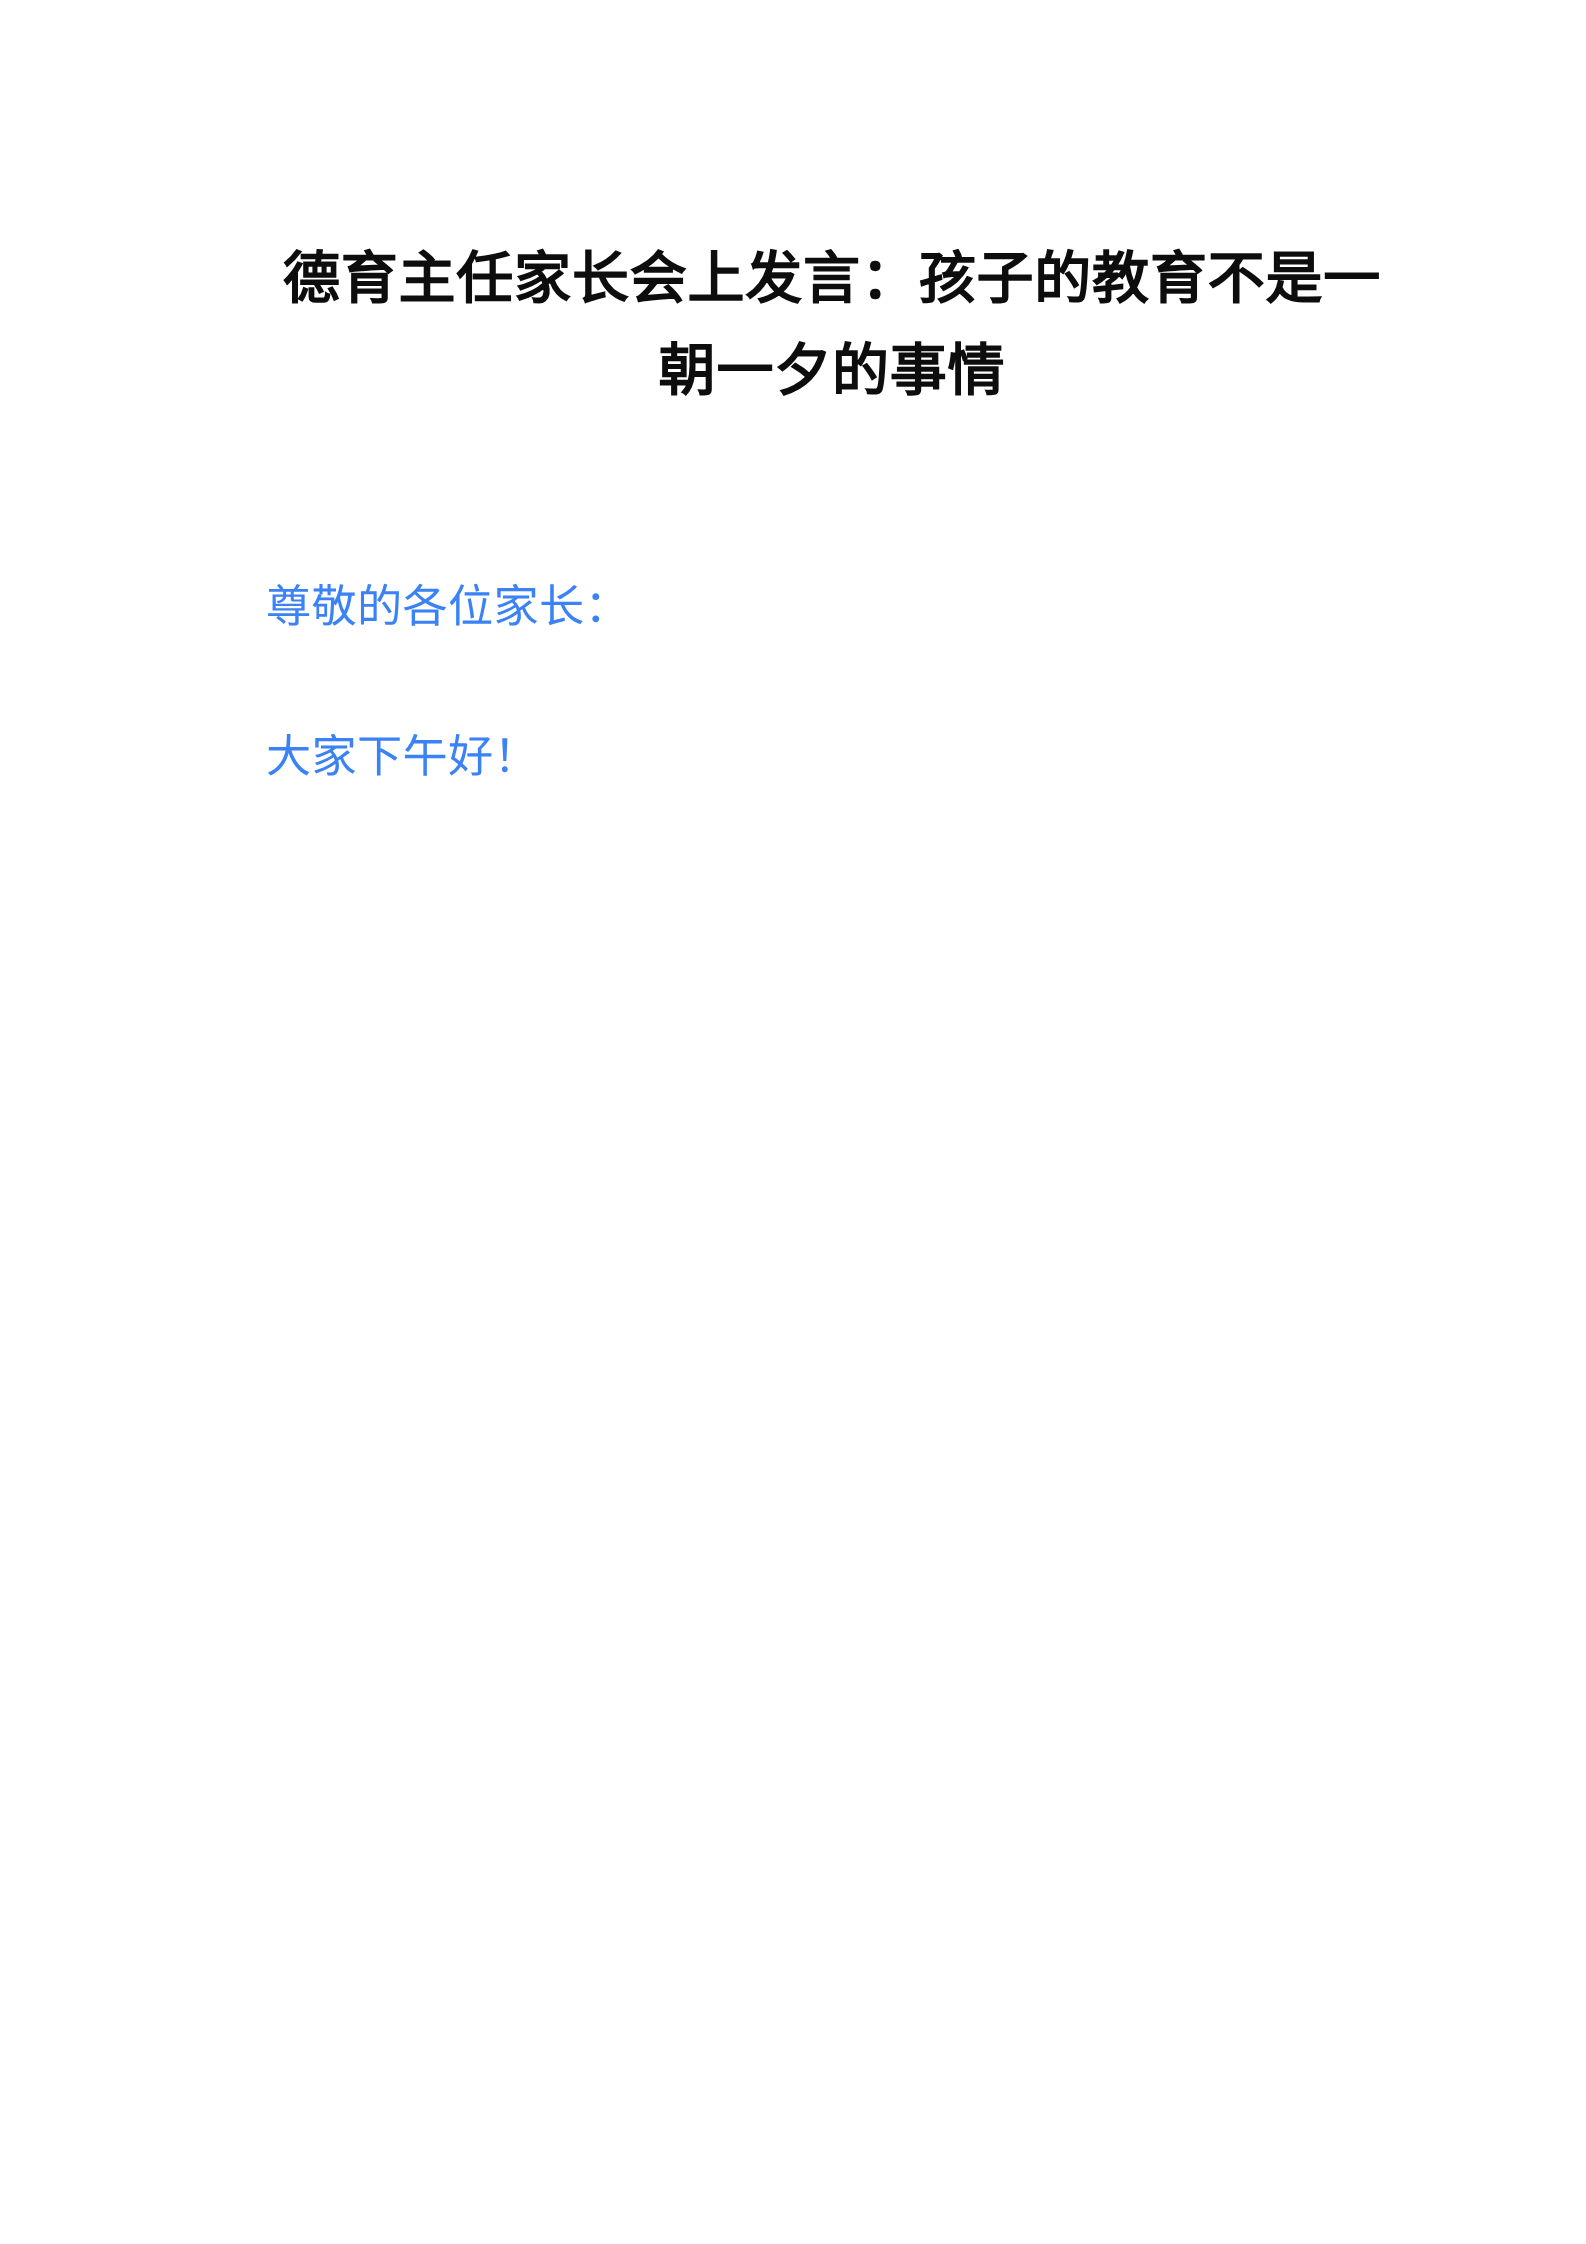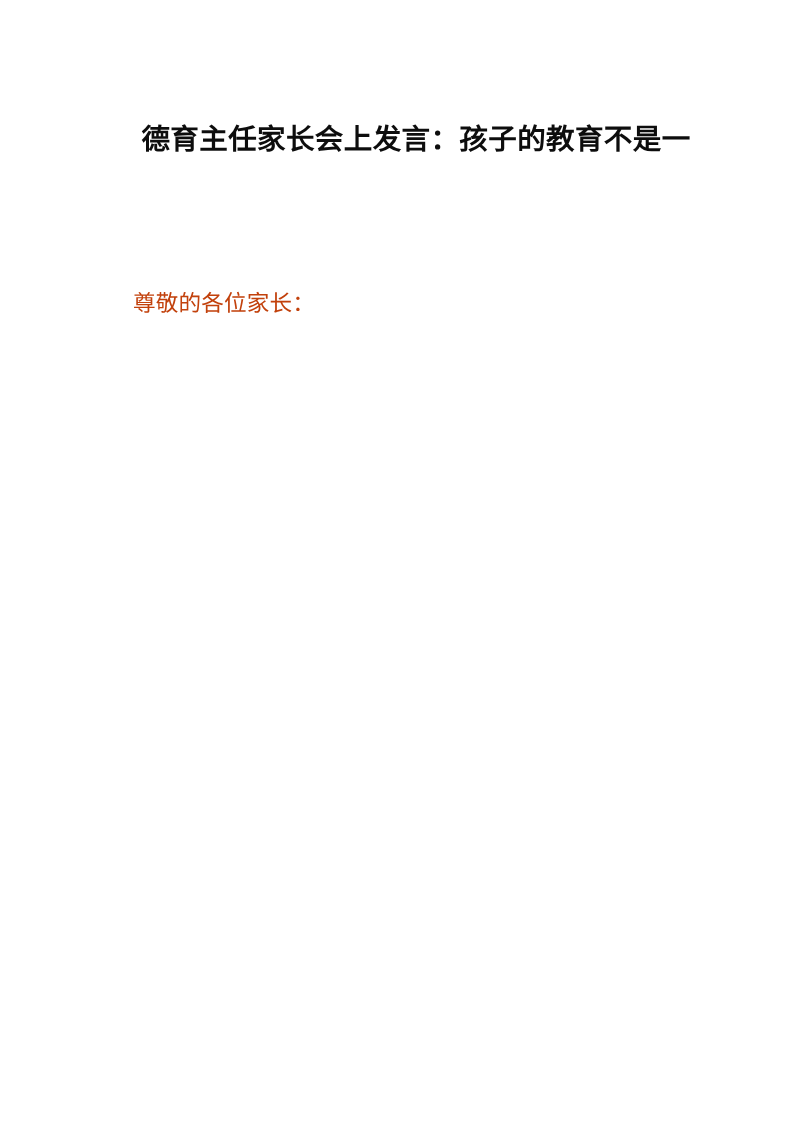--- a/index.html
+++ b/index.html
@@ -52,21 +52,21 @@
     width: 566px;
   }
 
   .para {
     margin: 0 0 34px 0;
     font-family: "Liberation Serif", "DejaVu Serif", serif;
     font-weight: 400;
     font-size: 22.6px;
     line-height: 41.2px;
     letter-spacing: 0.15px;
-    color: #c2410c;
+    color: #3b82f6;
     text-align: justify;
     text-justify: inter-ideograph;
     text-indent: 0;
     word-break: break-all;
   }
 
   .para:last-child {
     margin-bottom: 0;
   }
 
@@ -84,24 +84,25 @@
   
   .para--truncated {
     margin-bottom: 0;
   }
 </style>
 </head>
 <body>
 
 <div class="page">
 
-  <h1 class="doc-title"><span>德育主任家长会上发言：孩子的教育不是一</span><br></h1>
+  <h1 class="doc-title"><span>德育主任家长会上发言：孩子的教育不是一</span><br><span>朝一夕的事情</span></h1>
 
   <div class="body-flow">
 
     <p class="para para--salutation">尊敬的各位家长：</p>
 
+    <p class="para para--greeting">大家下午好！</p>
 
 
 
   </div>
 
 </div>
 
 </body></html>

